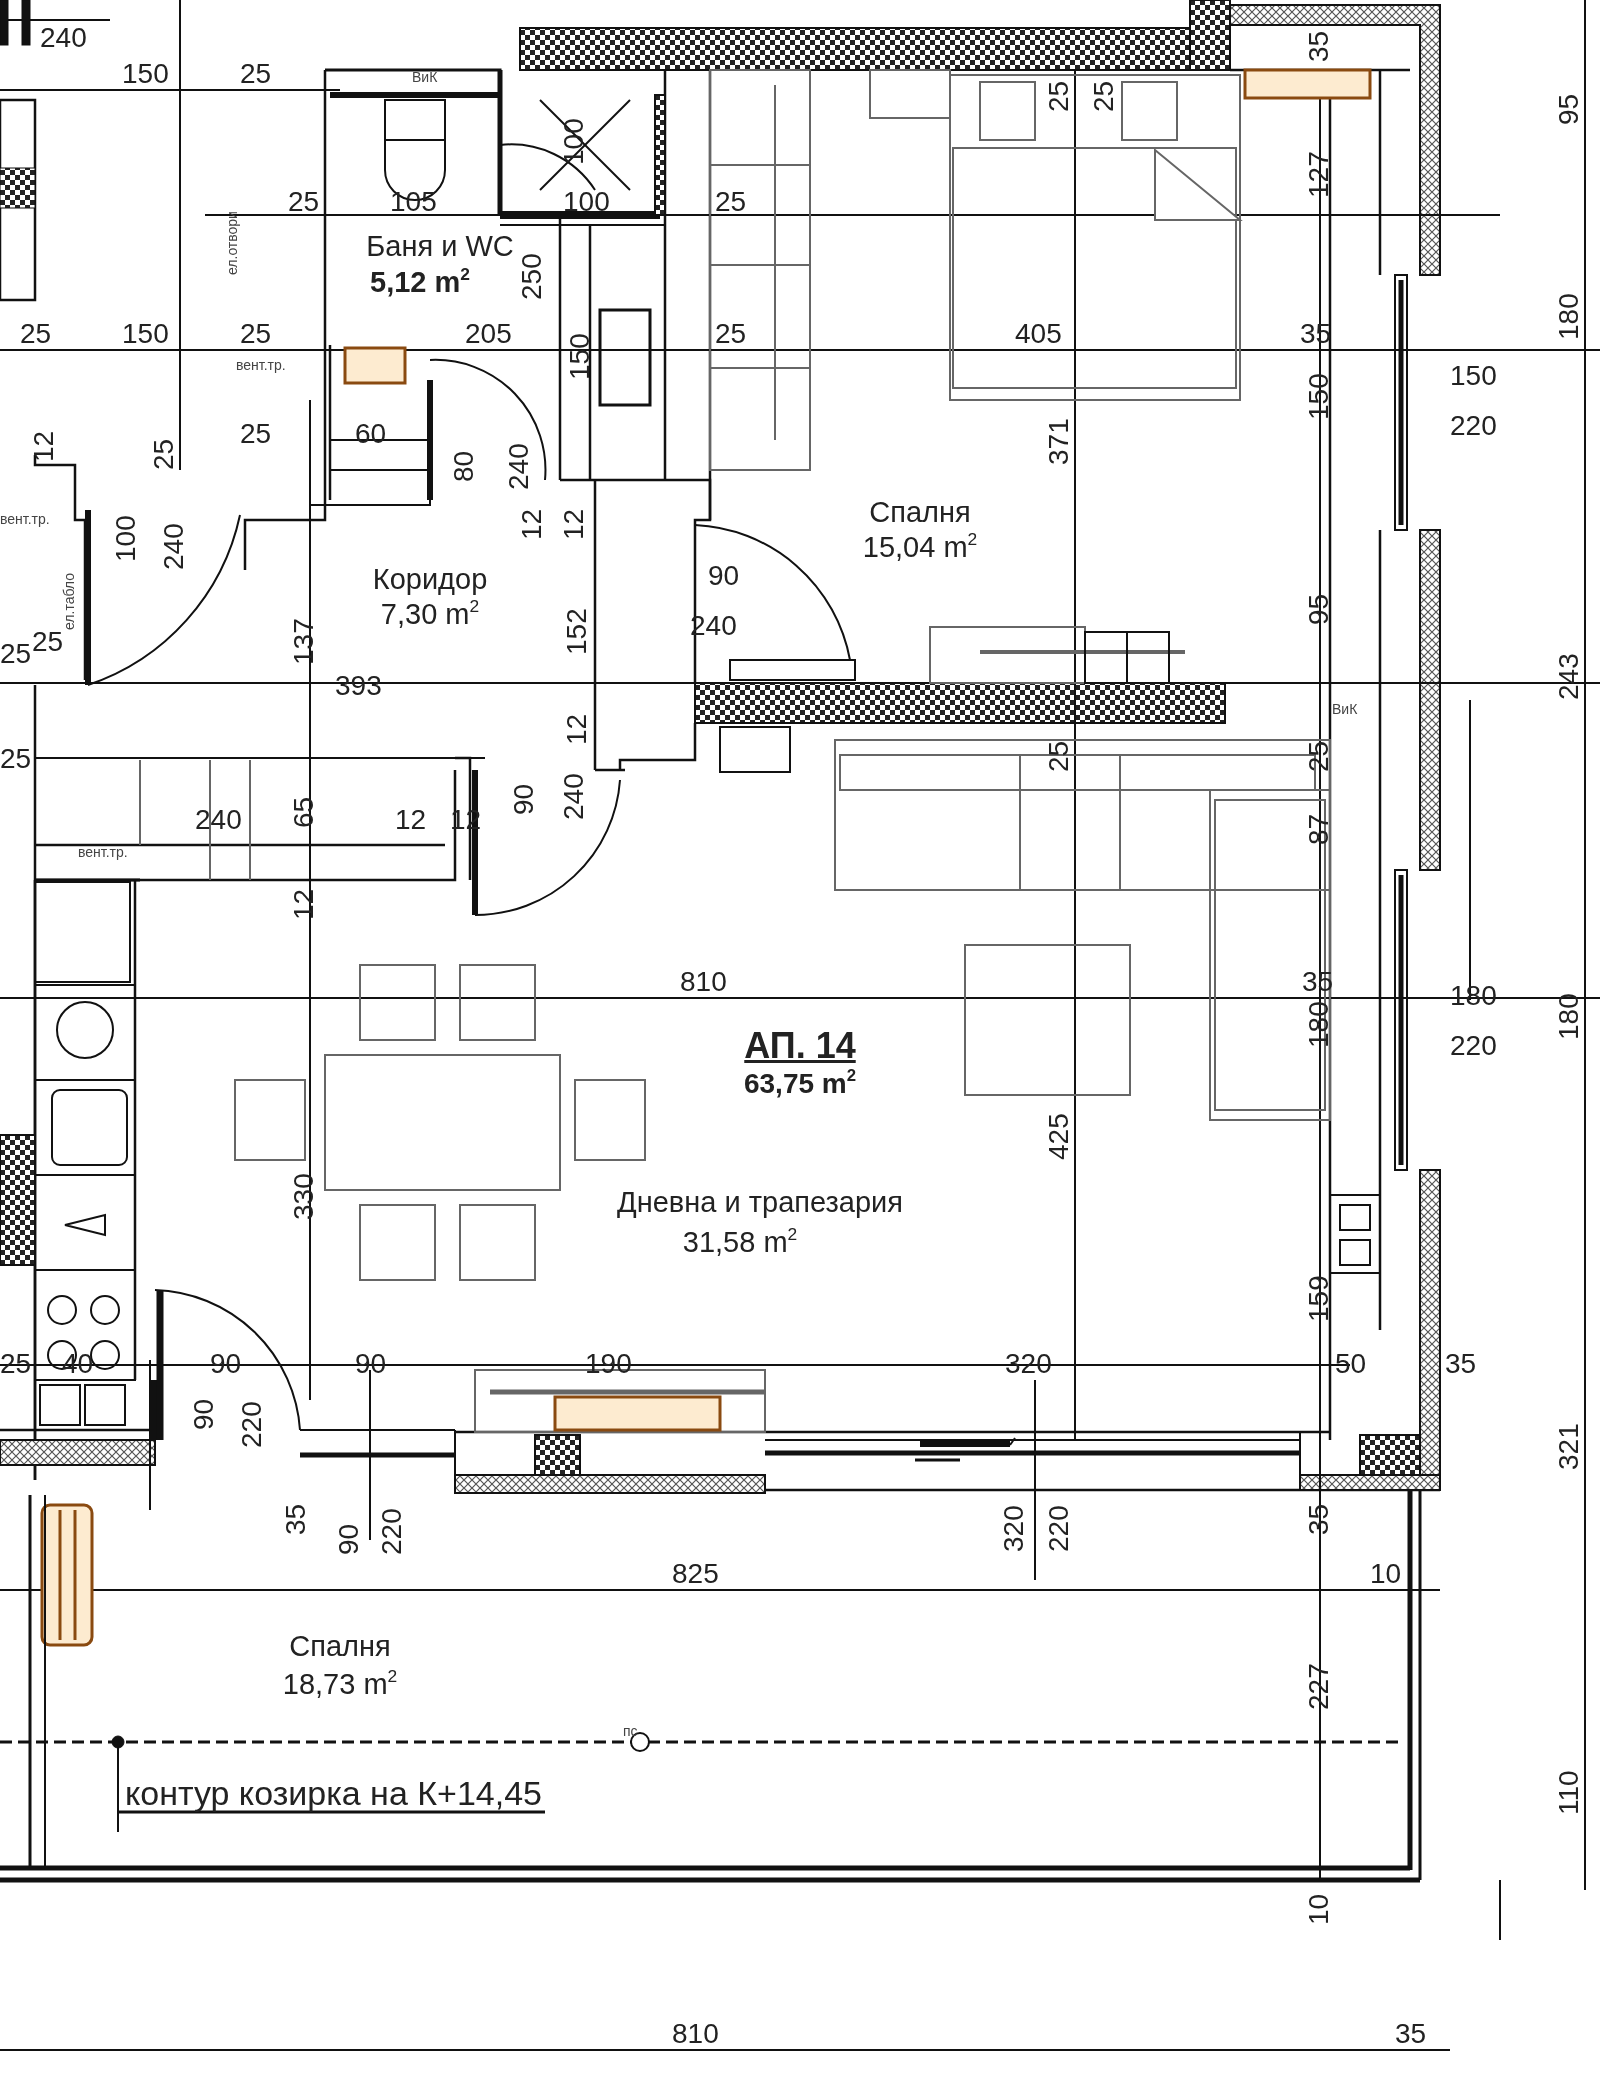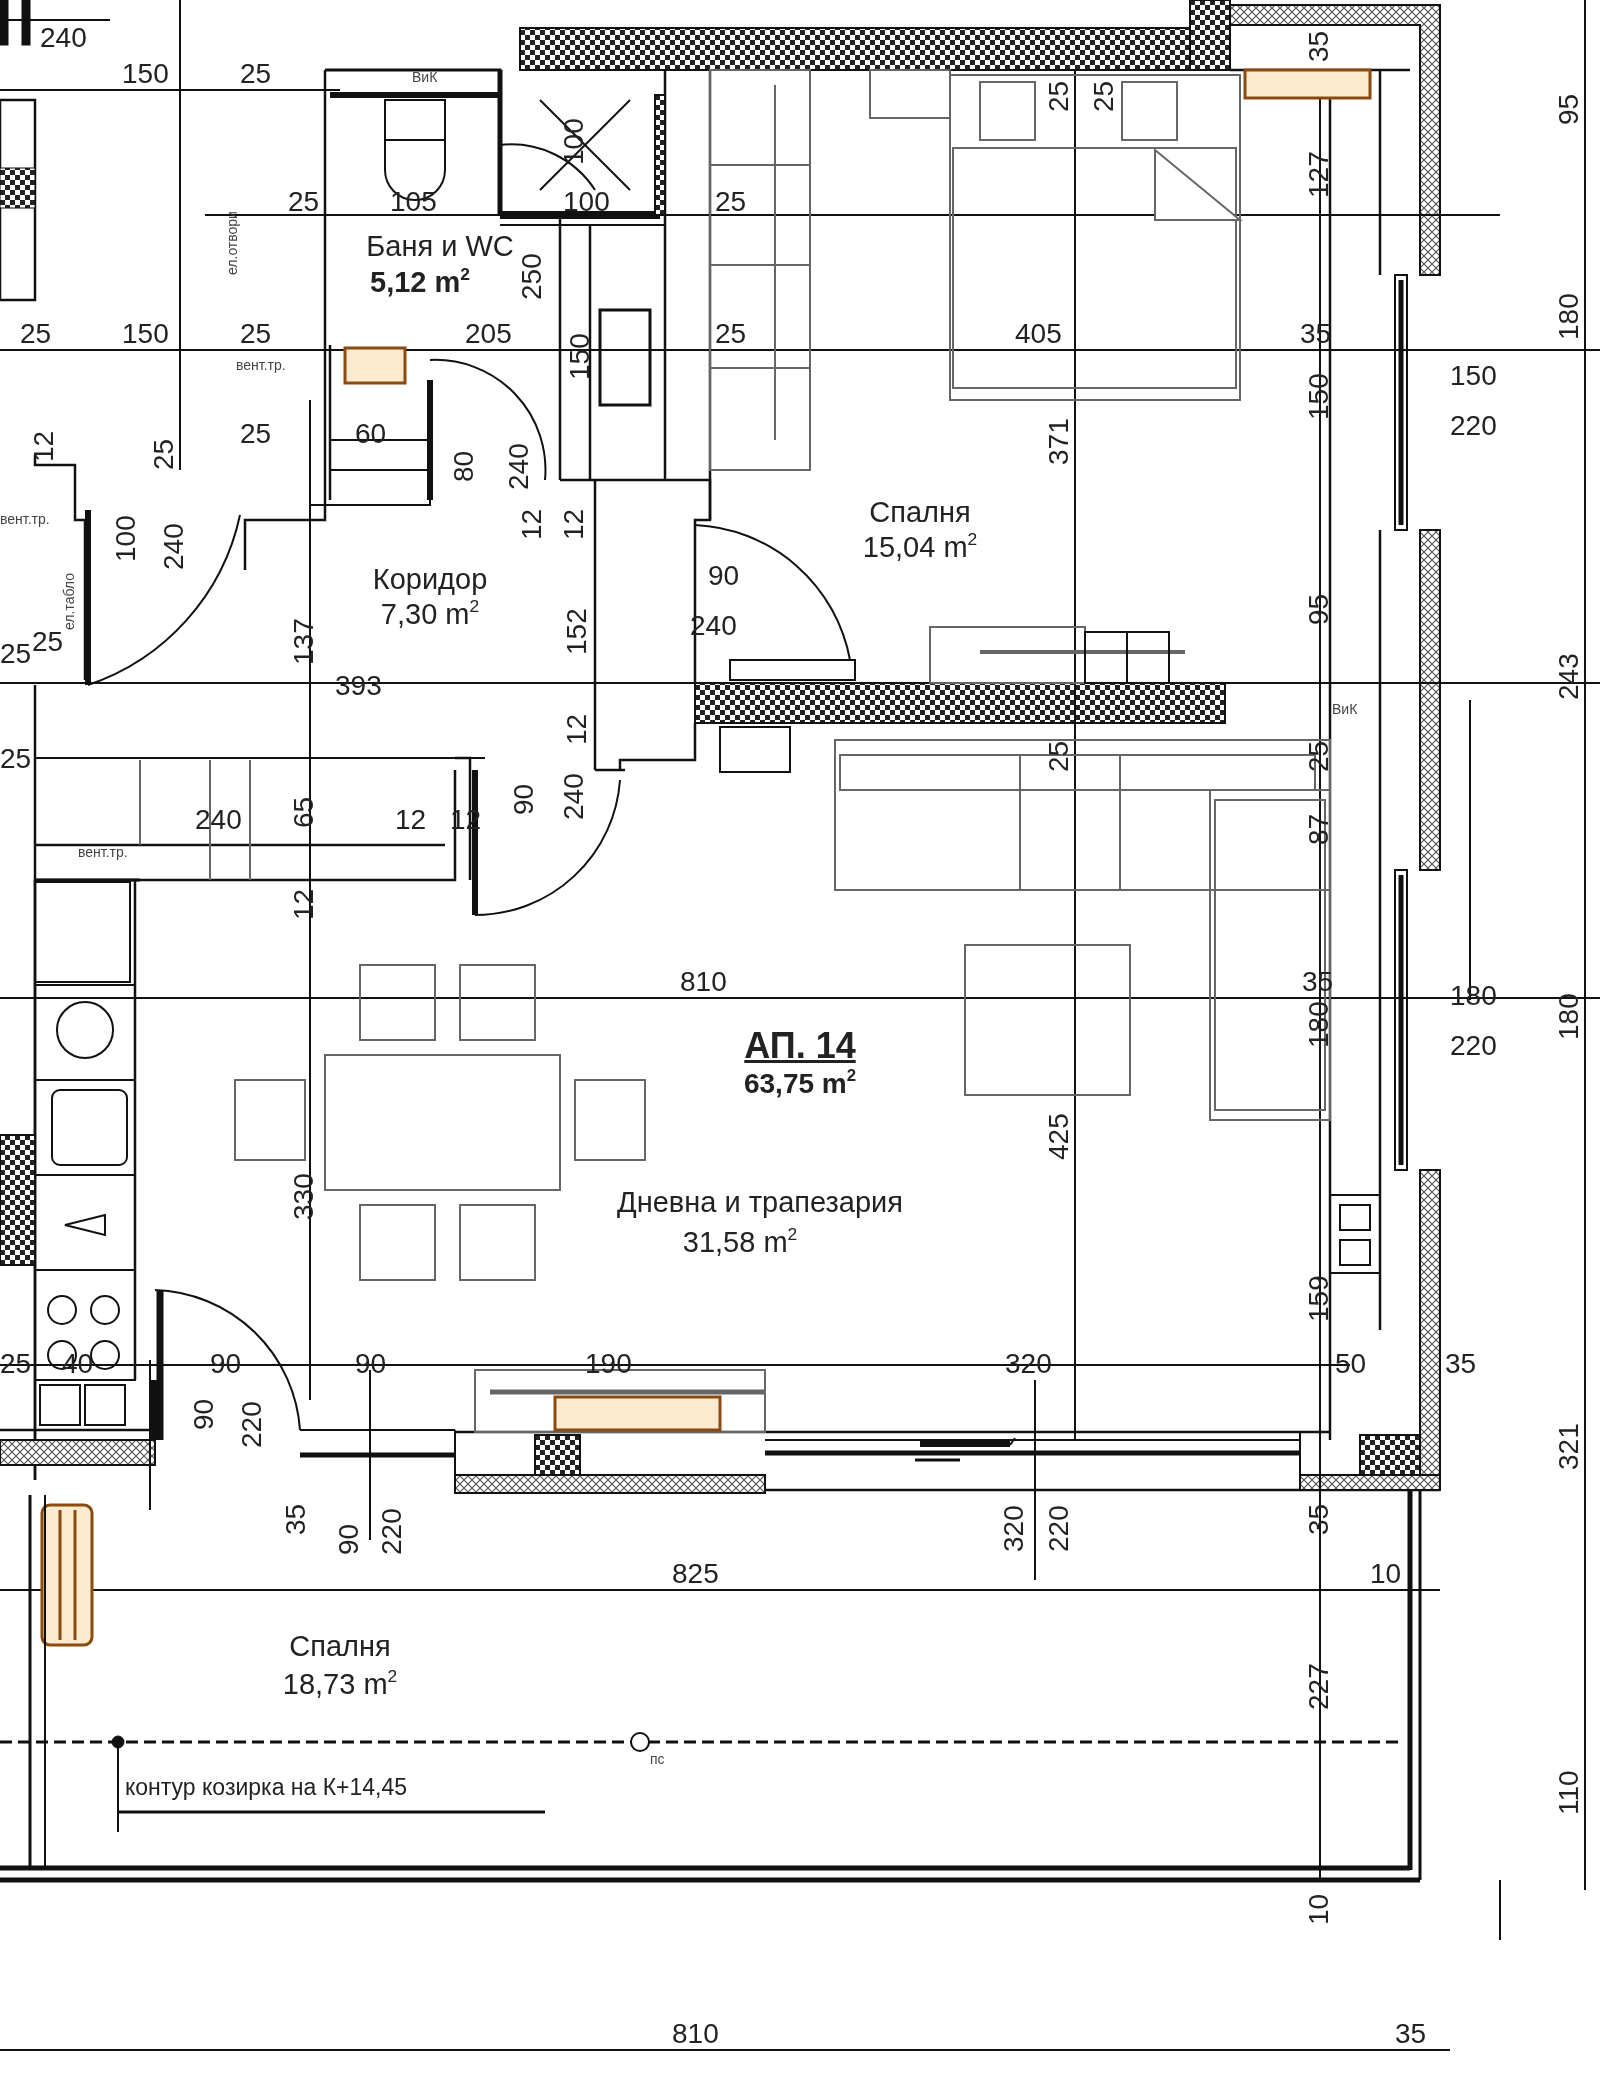--- a/index.html
+++ b/index.html
@@ -5,21 +5,21 @@
   html, body { margin:0; padding:0; background:#ffffff; }
   body { width:1600px; height:2089px; overflow:hidden; position:relative; font-family:"Liberation Sans", sans-serif; color:#1a1a1a; }
   #plan { position:absolute; left:0; top:0; width:1600px; height:2089px; }
   .lbl { position:absolute; font-family:"Liberation Sans", sans-serif; color:#222; white-space:nowrap; line-height:1; }
   .dim { font-size:28px; }
   .vt { transform-origin:left top; transform:rotate(-90deg); }
   .room-name { font-size:29px; text-align:center; }
   .room-area { font-size:29px; text-align:center; }
   .apt-title { font-size:36px; font-weight:bold; text-align:center; }
   .apt-area { font-size:28px; font-weight:bold; text-align:center; }
-  .note { font-size:23px; }
+  .note { font-size:34px; }
   .tiny { font-size:14px; color:#444; }
   sup { font-size:60%; vertical-align:top; position:relative; top:-2px; }
 </style>
 </head>
 <body>
 
 <svg id="plan" width="1600" height="2089" viewBox="0 0 1600 2089" xmlns="http://www.w3.org/2000/svg">
   <defs>
     <pattern id="hatch" width="10" height="10" patternUnits="userSpaceOnUse">
       <rect width="10" height="10" fill="#ffffff"></rect>
@@ -269,21 +269,21 @@
 <div class="lbl room-area" style="left:260px;top:1670px;width:160px;"><span>18,73 m</span><sup>2</sup></div>
 
 <div class="lbl note" style="left:125px;top:1776px;">контур козирка на К+14,45</div>
 <div class="lbl tiny" style="left:236px;top:358px;">вент.тр.</div>
 <div class="lbl tiny" style="left:0px;top:512px;">вент.тр.</div>
 <div class="lbl tiny" style="left:78px;top:845px;">вент.тр.</div>
 <div class="lbl tiny" style="left:412px;top:70px;">ВиК</div>
 <div class="lbl tiny" style="left:1332px;top:702px;">ВиК</div>
 <div class="lbl tiny vt" style="left:62px;top:630px;">ел.табло</div>
 <div class="lbl tiny vt" style="left:225px;top:275px;">ел.отвори</div>
-<div class="lbl tiny" style="left:650px;top:1724px;margin-top:28px;">пс</div>
+<div class="lbl tiny" style="left:623px;top:1724px;">пс</div>
 
 <div class="lbl dim" style="left:40px;top:24px;">240</div>
 <div class="lbl dim" style="left:122px;top:60px;">150</div>
 <div class="lbl dim" style="left:240px;top:60px;">25</div>
 <div class="lbl dim" style="left:288px;top:188px;">25</div>
 <div class="lbl dim" style="left:390px;top:188px;">105</div>
 <div class="lbl dim" style="left:563px;top:188px;">100</div>
 <div class="lbl dim" style="left:715px;top:188px;">25</div>
 <div class="lbl dim" style="left:20px;top:320px;">25</div>
 <div class="lbl dim" style="left:122px;top:320px;">150</div>

